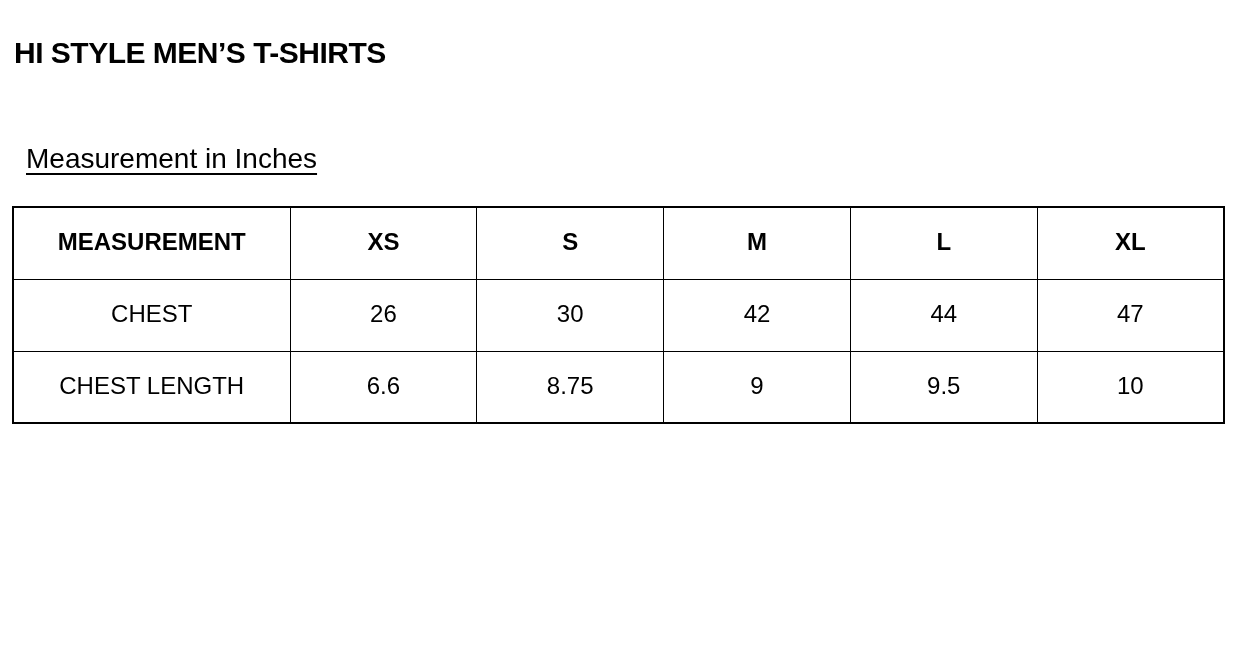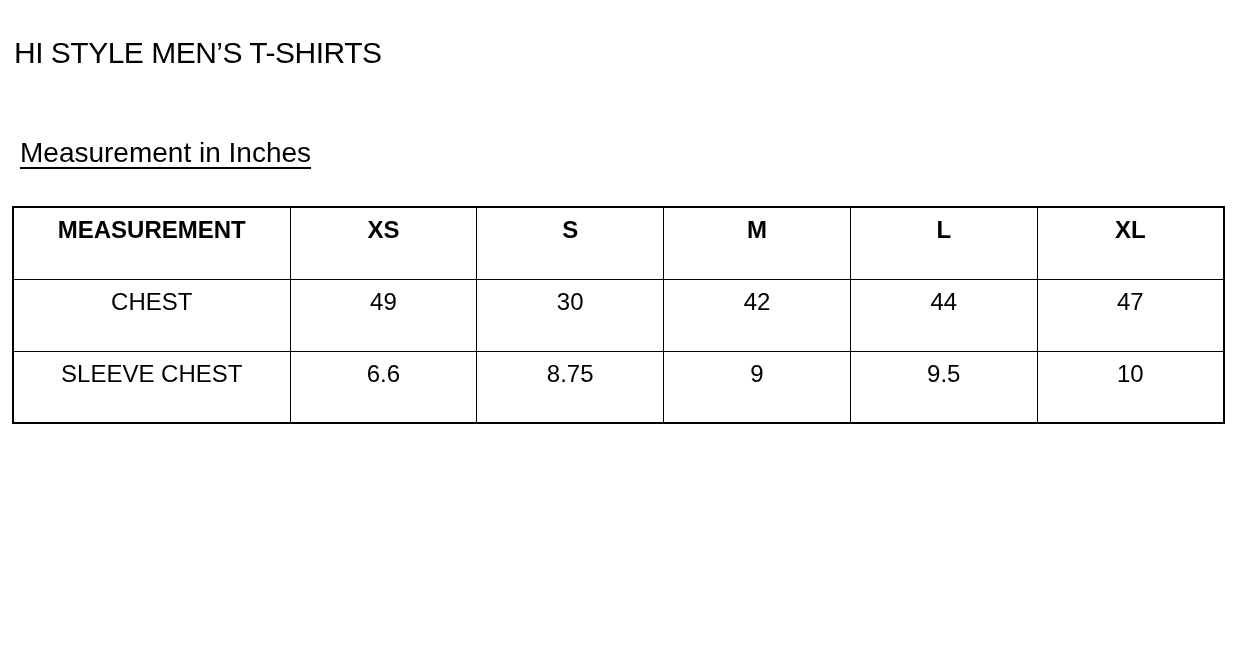--- a/index.html
+++ b/index.html
@@ -15,30 +15,30 @@
     height: 650px;
     background: #ffffff;
     overflow: hidden;
   }
   .doc-title {
     position: absolute;
     left: 14px;
     top: 36px;
     margin: 0;
     font-size: 30px;
-    font-weight: 400;
+    font-weight: 700;
     letter-spacing: -0.5px;
     white-space: nowrap;
     text-align: center;
   }
   .doc-subtitle {
     position: absolute;
     left: 14px;
     top: 131px;
-    margin: 6px;
+    margin: 12px;
     font-size: 28px;
     font-weight: 400;
     text-decoration: underline;
     text-underline-offset: 5px;
     text-decoration-thickness: 2px;
     white-space: nowrap;
   }
   table.size-chart {
     position: absolute;
     left: 12px;
@@ -48,21 +48,21 @@
     table-layout: fixed;
     border: 2px solid #000000;
   }
   .size-chart th,
   .size-chart td {
     border: 1px solid #000000;
     height: 72px;
     box-sizing: border-box;
     vertical-align: top;
     text-align: center;
-    padding: 8px 4px 0 4px;
+    padding: 20px 4px 0 4px;
     font-size: 24px;
     line-height: 1.15;
     overflow: hidden;
   }
   .size-chart th {
     font-weight: 700;
   }
   .size-chart td {
     font-weight: 400;
   }
@@ -92,28 +92,28 @@
         <th>XS</th>
         <th>S</th>
         <th>M</th>
         <th>L</th>
         <th>XL</th>
       </tr>
     </thead>
     <tbody>
       <tr>
         <td>CHEST</td>
-        <td>49</td>
+        <td>26</td>
         <td>30</td>
         <td>42</td>
         <td>44</td>
         <td>47</td>
       </tr>
       <tr>
-        <td>SLEEVE CHEST</td>
+        <td>CHEST LENGTH</td>
         <td>6.6</td>
         <td>8.75</td>
         <td>9</td>
         <td>9.5</td>
         <td>10</td>
       </tr>
     </tbody>
   </table>
 
 </div>

